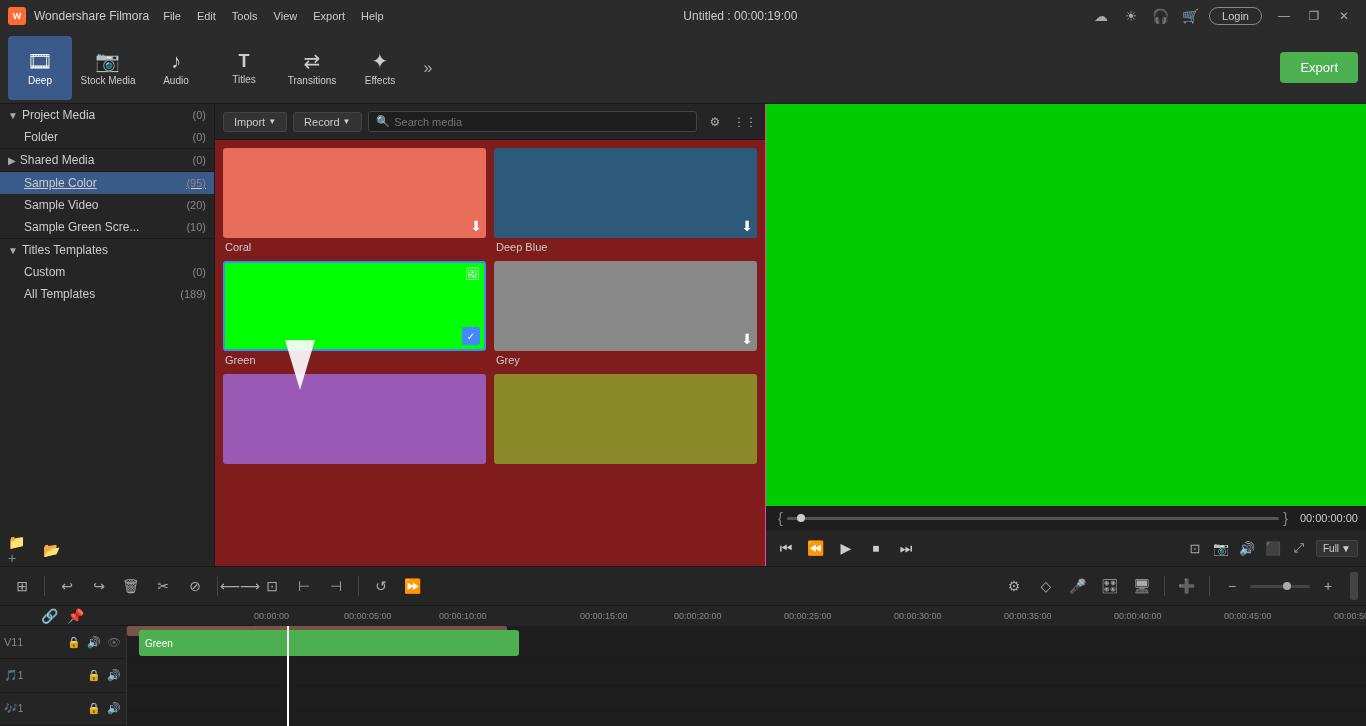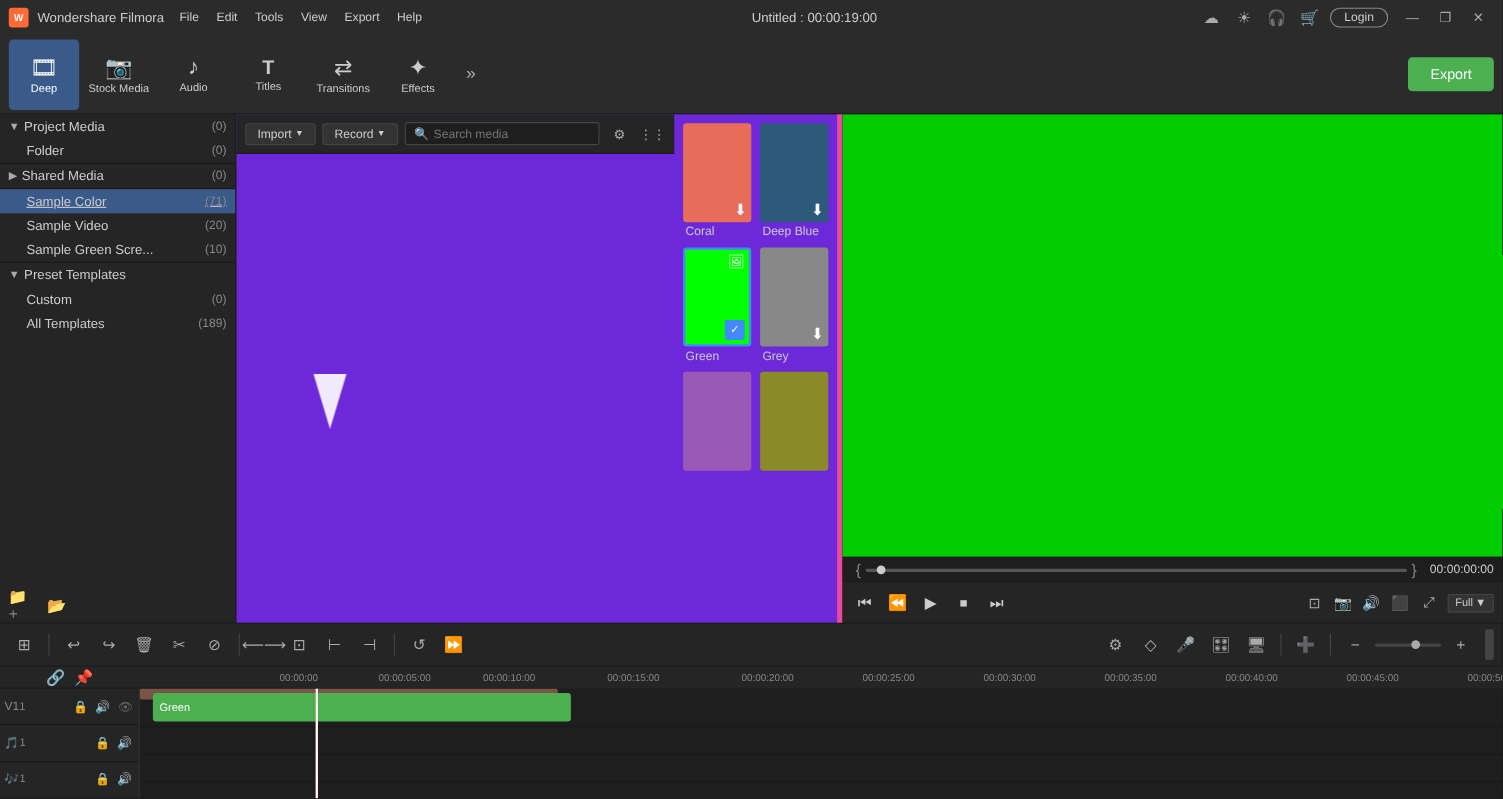--- a/index.html
+++ b/index.html
@@ -41,21 +41,21 @@
     .panel-header .count { font-size: 11px; color: #888; }
     .panel-sub-item { display: flex; align-items: center; padding: 4px 8px 4px 24px; cursor: pointer; }
     .panel-sub-item.active { background: #3a5a8a; text-decoration: underline; }
     .panel-sub-item .label { flex: 1; font-size: 12px; }
     .panel-sub-item .count { font-size: 11px; color: #888; }
     .panel-divider { height: 1px; background: #1a1a1a; }
     .panel-footer { display: flex; padding: 4px 8px; gap: 8px; }
     .panel-footer-icon { width: 24px; height: 24px; display: flex; align-items: center; justify-content: center; color: #888; cursor: pointer; font-size: 14px; }
 
     
-    #media-browser { flex: 1; background: #6d28d9; display: flex; flex-direction: row; border-right: 5px solid #ec4899; }
+    #media-browser { flex: 1; background: #7f1d1d; display: flex; flex-direction: column; border-right: 1px solid #ec4899; }
     #media-toolbar { display: flex; align-items: center; padding: 4px 8px; gap: 6px; background: #252525; border-bottom: 1px solid #1a1a1a; height: 36px; }
     .media-btn { background: #333; border: 1px solid #444; color: #ccc; padding: 3px 10px; border-radius: 3px; cursor: pointer; font-size: 11px; display: flex; align-items: center; gap: 3px; }
     .media-btn .arrow { font-size: 8px; }
     #search-box { flex: 1; background: #1e1e1e; border: 1px solid #444; border-radius: 3px; color: #ccc; padding: 3px 8px; font-size: 11px; display: flex; align-items: center; gap: 4px; }
     #search-box input { background: transparent; border: none; outline: none; color: #ccc; font-size: 11px; flex: 1; }
     .media-icon-btn { width: 24px; height: 24px; display: flex; align-items: center; justify-content: center; color: #aaa; cursor: pointer; }
     #media-grid { flex: 1; overflow-y: auto; padding: 8px; display: grid; grid-template-columns: repeat(2, 1fr); gap: 8px; align-content: start; }
     .media-item { display: flex; flex-direction: column; cursor: pointer; }
     .media-thumb { width: 100%; height: 90px; border-radius: 3px; position: relative; display: flex; align-items: center; justify-content: center; }
     .media-thumb-coral { background: #e86c5a; }
@@ -197,36 +197,36 @@
       <div class="panel-header">
         <span class="arrow">▶</span>
         <span class="label">Shared Media</span>
         <span class="count">(0)</span>
       </div>
     </div>
     <div class="panel-divider"></div>
 
     <div class="panel-sub-item active">
       <span class="label">Sample Color</span>
-      <span class="count">(71)</span>
+      <span class="count">(95)</span>
     </div>
     <div class="panel-sub-item">
       <span class="label">Sample Video</span>
       <span class="count">(20)</span>
     </div>
     <div class="panel-sub-item">
       <span class="label">Sample Green Scre...</span>
       <span class="count">(10)</span>
     </div>
     <div class="panel-divider"></div>
 
     <div class="panel-section">
       <div class="panel-header">
         <span class="arrow">▼</span>
-        <span class="label">Preset Templates</span>
+        <span class="label">Titles Templates</span>
       </div>
       <div class="panel-sub-item">
         <span class="label">Custom</span>
         <span class="count">(0)</span>
       </div>
       <div class="panel-sub-item">
         <span class="label">All Templates</span>
         <span class="count">(189)</span>
       </div>
     </div>
@@ -372,21 +372,21 @@
 <div id="timeline">
   <div style="display:flex; height:20px; background:#252525; border-bottom:1px solid #1a1a1a;">
     <div style="width:127px;display:flex;align-items:center;justify-content:center;gap:6px;padding:0 4px;">
       <div class="ed-btn" style="width:20px;height:20px;">🔗</div>
       <div class="ed-btn" style="width:20px;height:20px;">📌</div>
     </div>
     <div id="timeline-ruler" style="flex:1;position:relative;overflow:hidden;display:flex;align-items:center;">
       <div class="ruler-tick" style="left:0px;">00:00:00</div>
       <div class="ruler-tick" style="left:90px;">00:00:05:00</div>
       <div class="ruler-tick" style="left:185px;">00:00:10:00</div>
-      <div class="ruler-tick" style="left:298px;">00:00:15:00</div>
+      <div class="ruler-tick" style="left:326px;">00:00:15:00</div>
       <div class="ruler-tick" style="left:420px;">00:00:20:00</div>
       <div class="ruler-tick" style="left:530px;">00:00:25:00</div>
       <div class="ruler-tick" style="left:640px;">00:00:30:00</div>
       <div class="ruler-tick" style="left:750px;">00:00:35:00</div>
       <div class="ruler-tick" style="left:860px;">00:00:40:00</div>
       <div class="ruler-tick" style="left:970px;">00:00:45:00</div>
       <div class="ruler-tick" style="left:1080px;">00:00:50:00</div>
 
     </div>
   </div>

